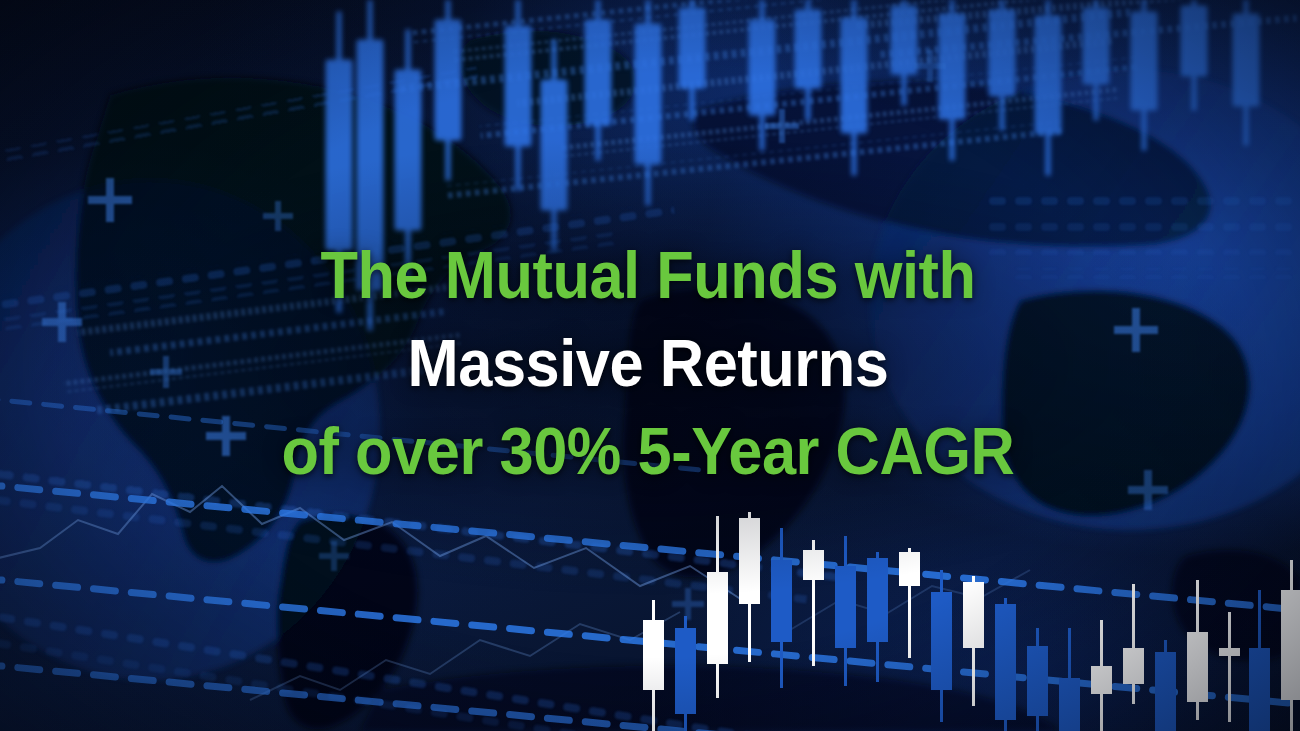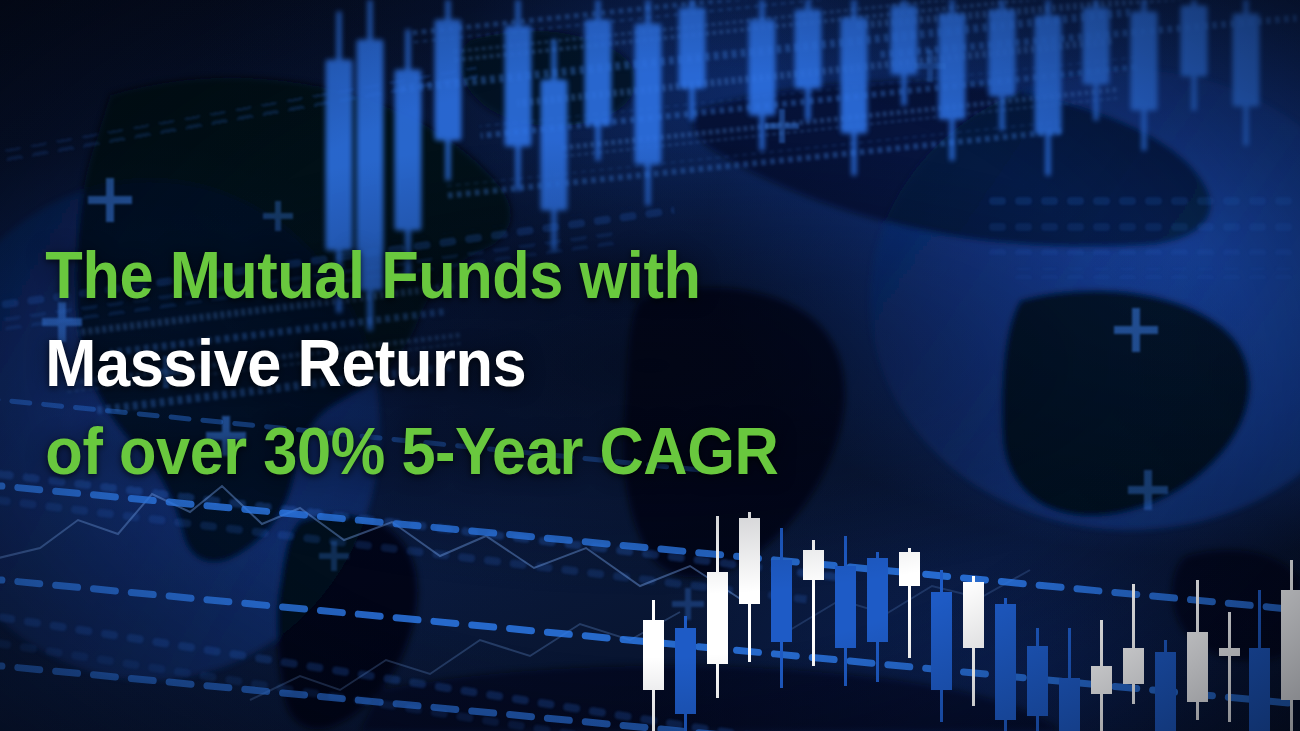--- a/index.html
+++ b/index.html
@@ -80,21 +80,21 @@
       radial-gradient(ellipse 620px 230px at 50% 50%, rgba(2,6,18,0.52) 0%, rgba(2,6,18,0.22) 55%, rgba(0,0,0,0) 100%),
       radial-gradient(ellipse 900px 560px at 50% 50%, rgba(0,0,0,0) 52%, rgba(2,5,14,0.55) 100%);
   }
 
   
   #headline {
     position: absolute;
     left: 0;
     right: 4px;
     top: 231px;
-    text-align: left;
+    text-align: center;
     z-index: 20;
   }
   .hl-line {
     display: block;
     font-family: "Liberation Sans Narrow", "Liberation Sans", sans-serif;
     font-weight: bold;
     font-size: 66px;
     line-height: 88px;
     letter-spacing: -0.5px;
     white-space: nowrap;

